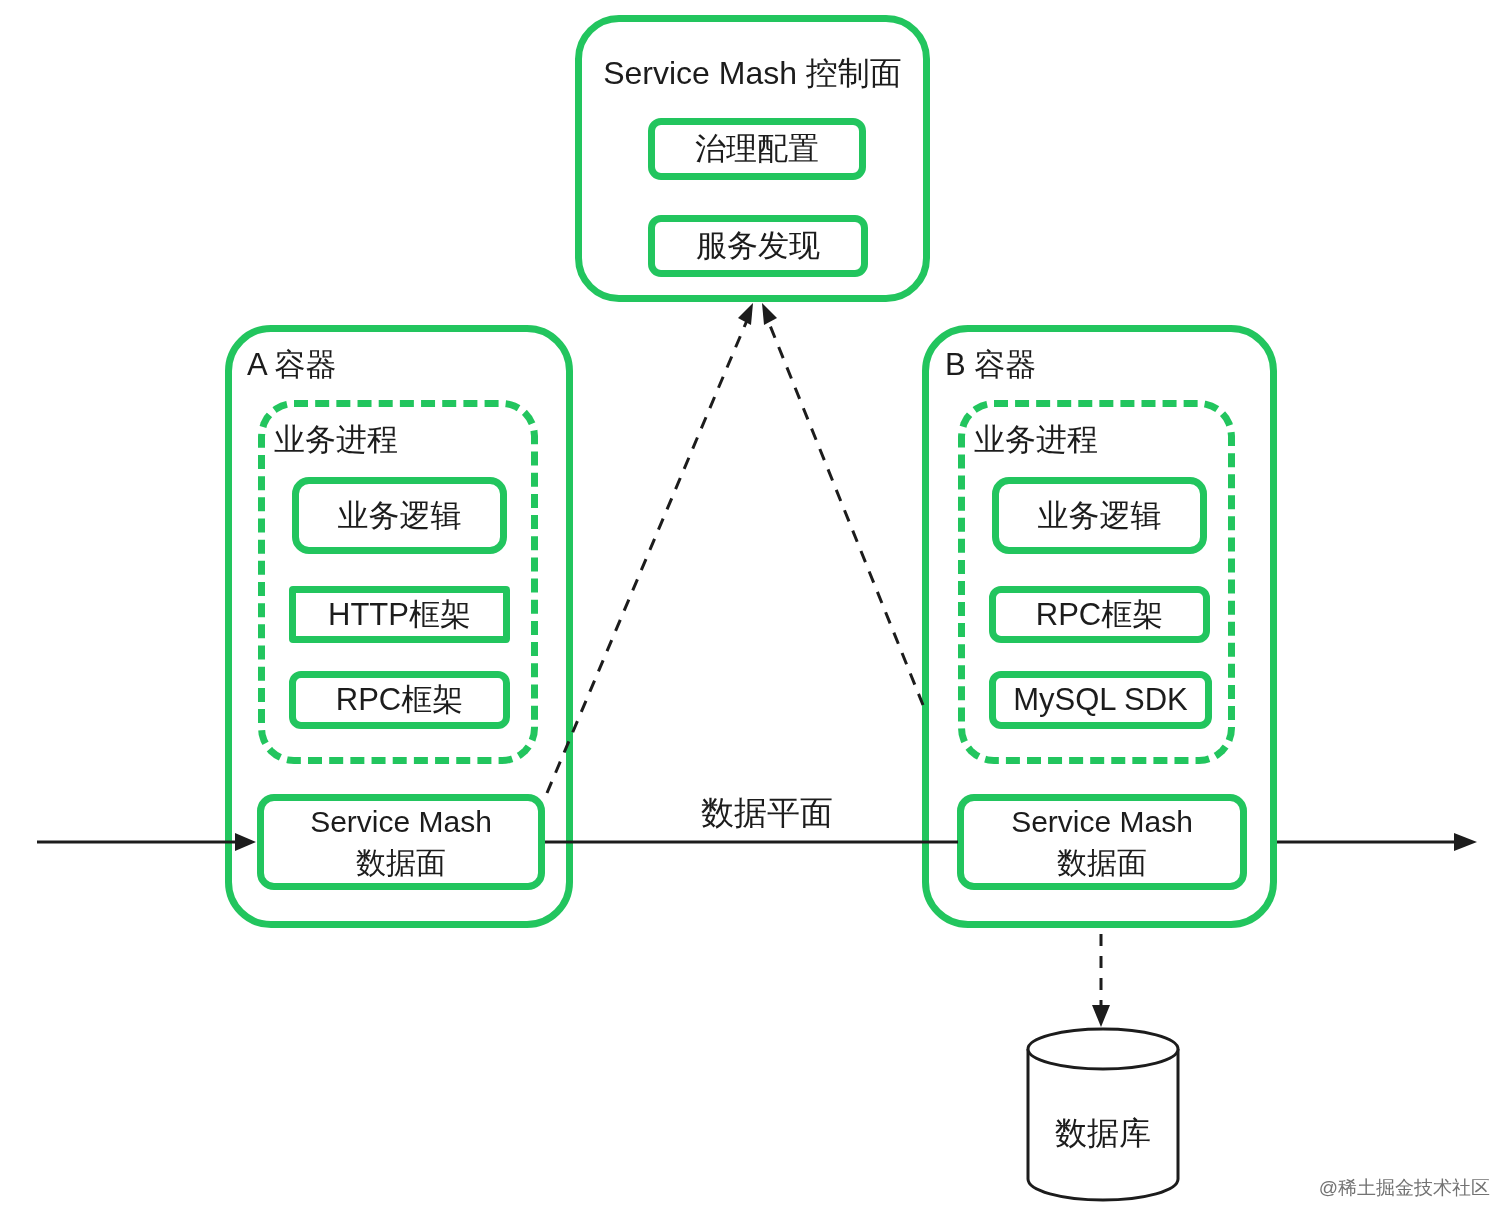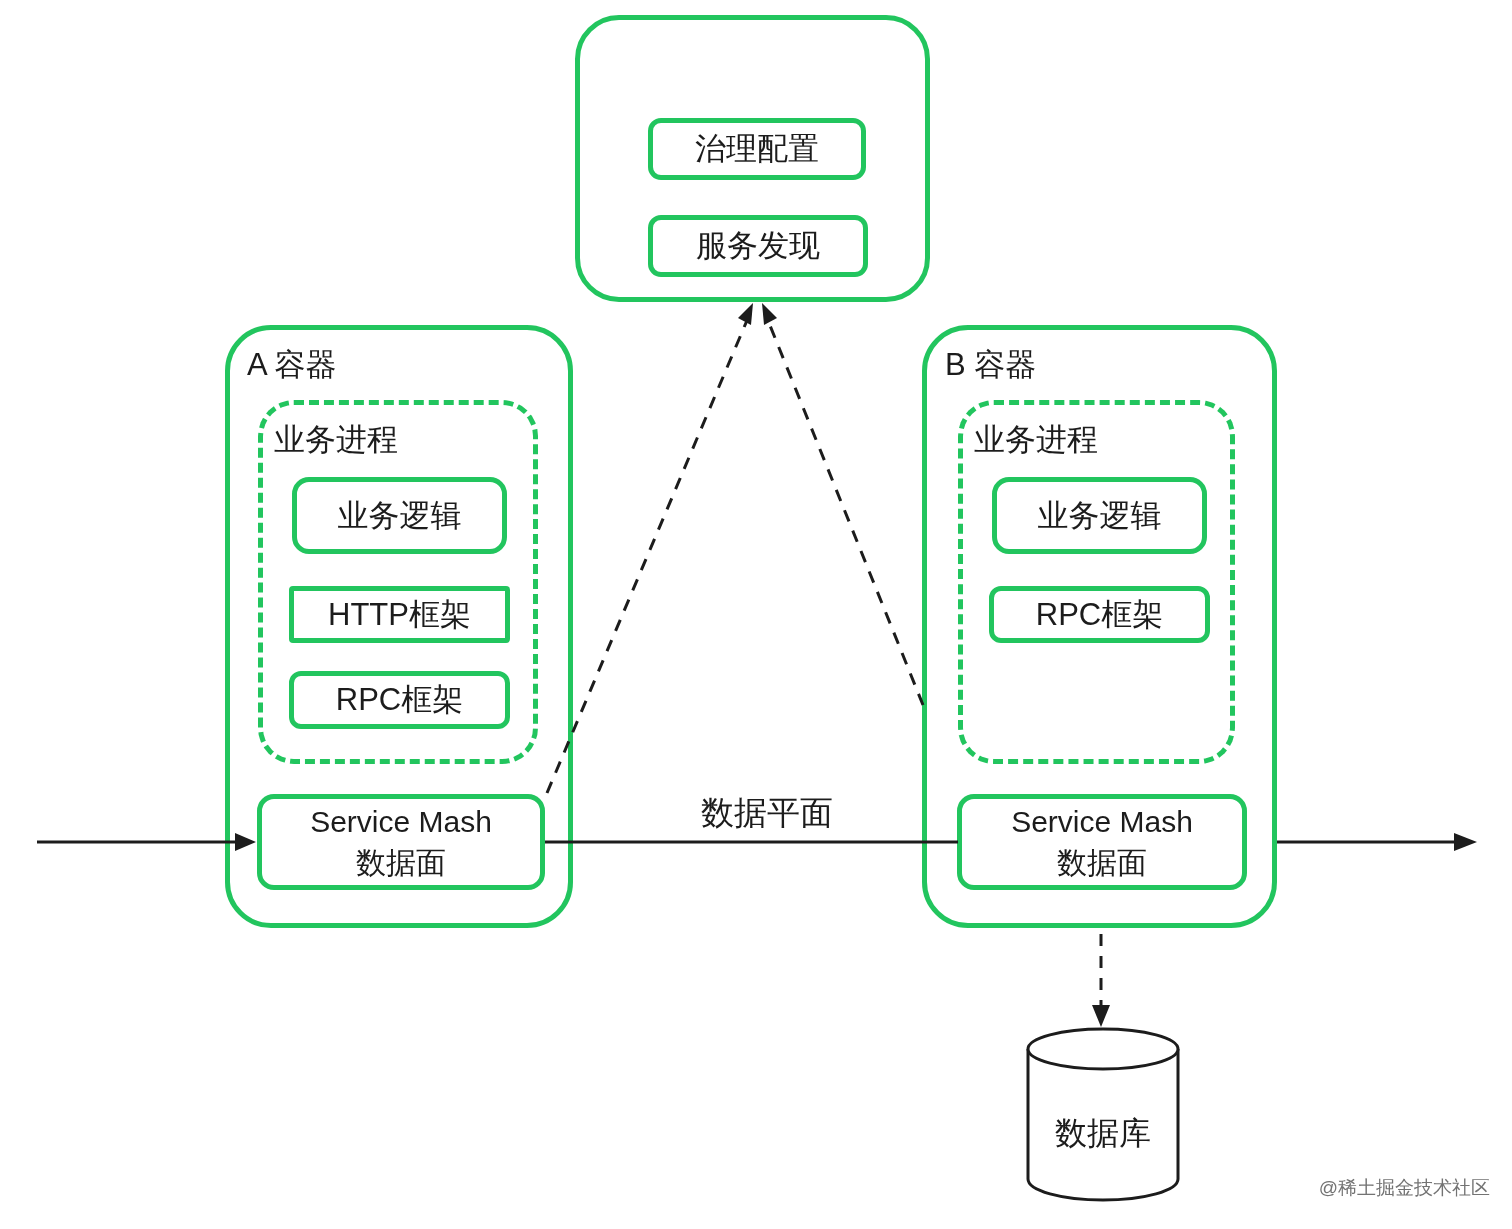--- a/index.html
+++ b/index.html
@@ -12,21 +12,21 @@
     position: relative;
     width: 1512px;
     height: 1229px;
     background: #ffffff;
     overflow: hidden;
     color: #1c1c1c;
   }
   .box {
     position: absolute;
     box-sizing: border-box;
-    border: 5px solid #22c55e;
+    border: 7px solid #22c55e;
     background: #ffffff;
   }
   .box.dashed { border-style: dashed; background: transparent; }
   .label {
     position: absolute;
     color: #1c1c1c;
     white-space: nowrap;
   }
   .center-text {
     display: flex;
@@ -47,20 +47,21 @@
     color: #737373;
     text-align: right;
   }
 </style>
 </head>
 <body>
 
 <div id="canvas">
 
   <div class="box" style="left:575px; top:15px; width:355px; height:287px; border-radius:44px;"></div>
+  <div class="label" style="left:575px; top:52px; width:355px; text-align:center; font-size:32px;">Service Mash 控制面</div>
   <div class="box center-text node-label" style="left:648px; top:118px; width:218px; height:62px; border-radius:13px;">
     <span>治理配置</span>
   </div>
   <div class="box center-text node-label" style="left:648px; top:215px; width:220px; height:62px; border-radius:13px;">
     <span>服务发现</span>
   </div>
 
   <div class="box" style="left:225px; top:325px; width:348px; height:603px; border-radius:46px;"></div>
   <div class="label" style="left:247px; top:344px; font-size:31px;">A 容器</div>
 
@@ -86,20 +87,23 @@
   <div class="label" style="left:945px; top:344px; font-size:31px;">B 容器</div>
 
   <div class="box dashed" style="left:958px; top:400px; width:277px; height:364px; border-radius:36px;"></div>
   <div class="label" style="left:974px; top:419px; font-size:31px;">业务进程</div>
 
   <div class="box center-text node-label" style="left:992px; top:477px; width:215px; height:77px; border-radius:17px;">
     <span>业务逻辑</span>
   </div>
   <div class="box center-text node-label" style="left:989px; top:586px; width:221px; height:57px; border-radius:12px;">
     <span>RPC框架</span>
+  </div>
+  <div class="box center-text node-label" style="left:989px; top:671px; width:223px; height:58px; border-radius:12px;">
+    <span>MySQL SDK</span>
   </div>
 
   <div class="box center-text" style="left:957px; top:794px; width:290px; height:96px; border-radius:17px; flex-direction:column; font-size:30px; line-height:41px;">
     <div>Service Mash</div>
     <div>数据面</div>
   </div>
 
   <div class="label" style="left:667px; top:791px; width:200px; text-align:center; font-size:33px;">数据平面</div>
 
   <svg class="overlay" viewBox="0 0 1512 1229">

